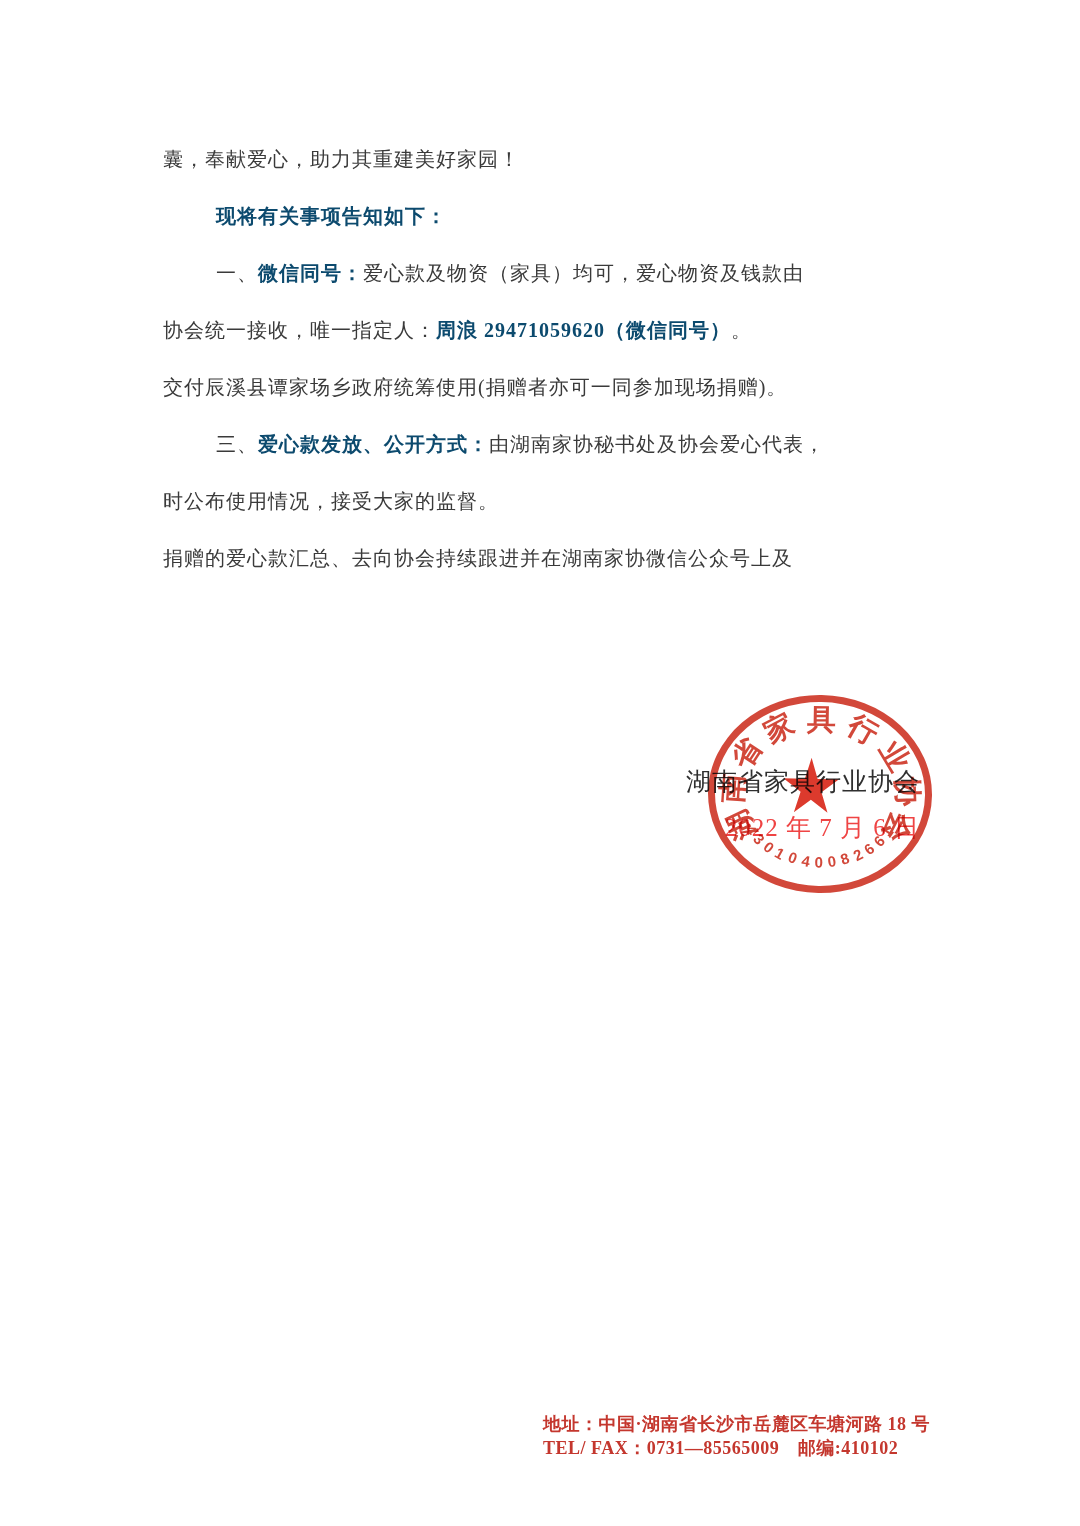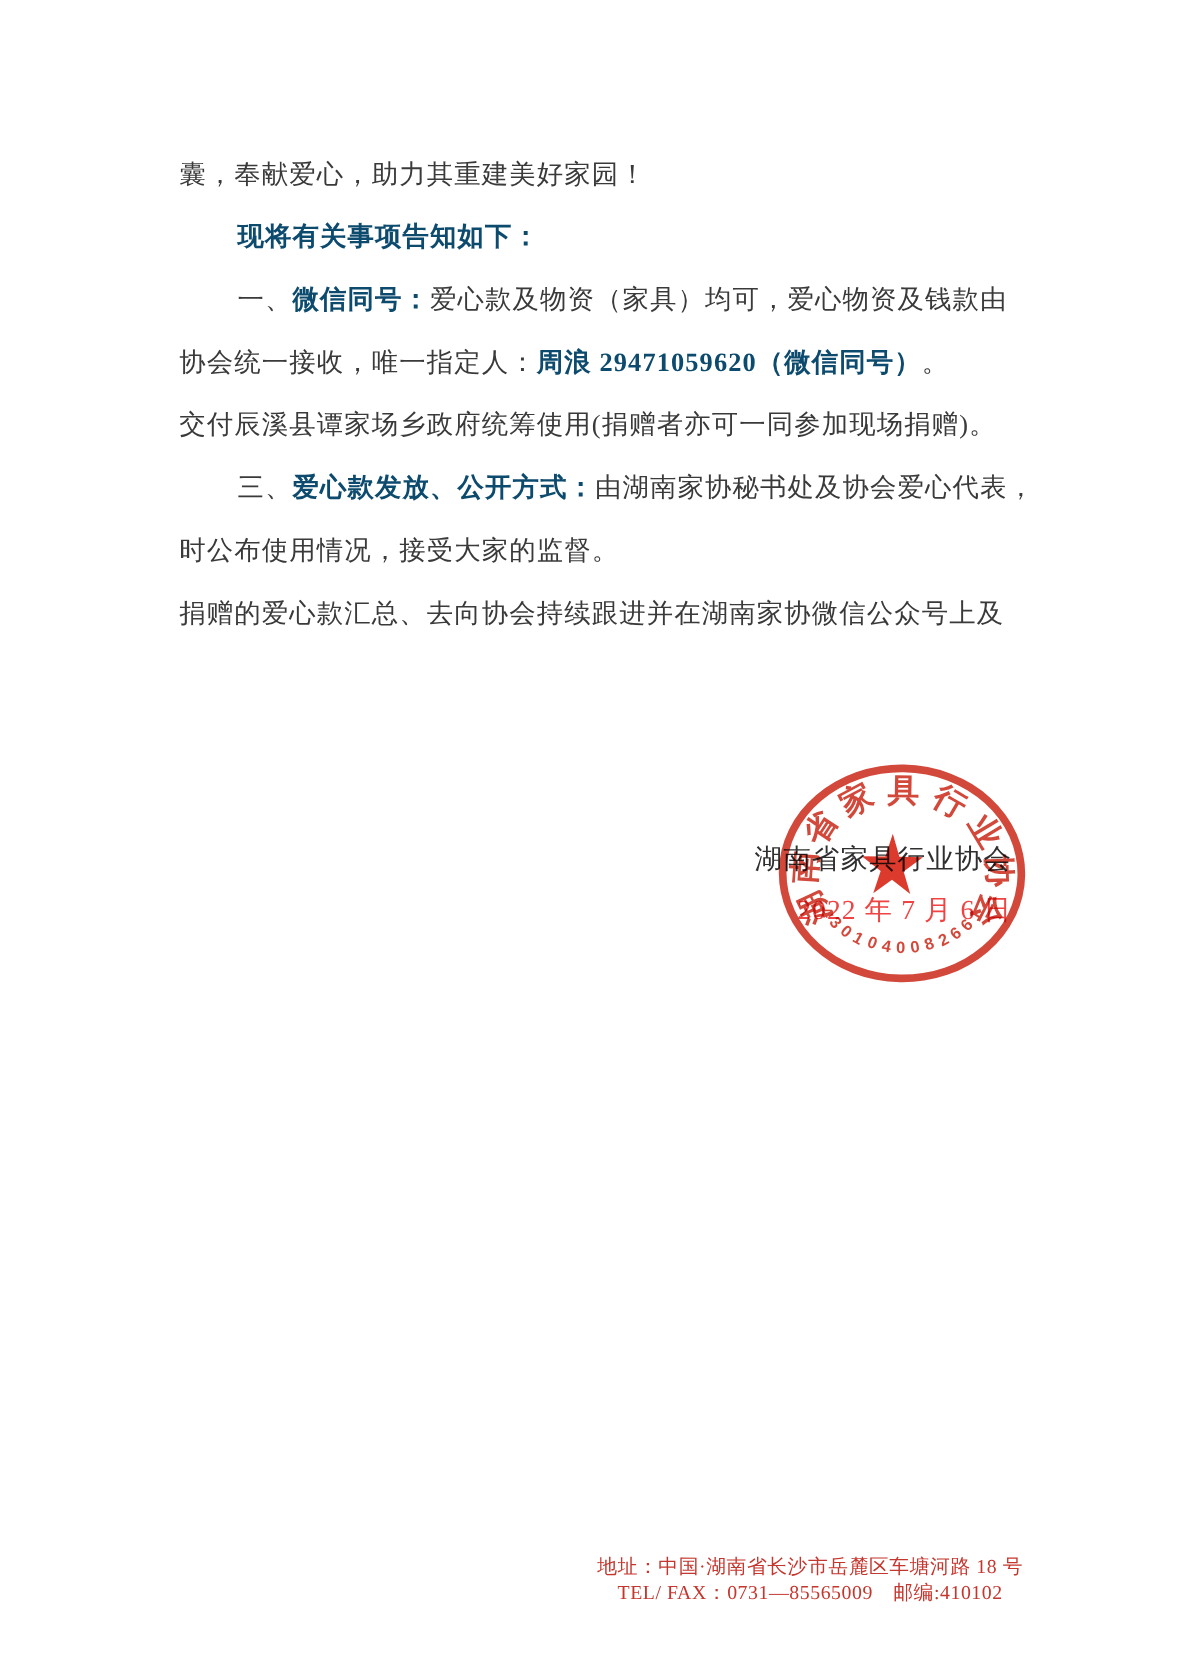--- a/index.html
+++ b/index.html
@@ -14,21 +14,21 @@
 
   
   .doc-body {
     position: absolute;
     left: 163px; top: 131px;
     width: 765px;
   }
   .doc-line {
     height: 57px;
     line-height: 57px;
-    font-size: 24px;
+    font-size: 20px;
     letter-spacing: 1px;
     white-space: nowrap;
   }
   .doc-line.indent { padding-left: 53px; }
   .doc-line .b { font-weight: 700; color: #0c4a6e; }
 
   
   .signature { position: absolute; right: 160px; top: 769px; text-align: right; z-index: 5; }
   .sig-org  { font-size: 25px; letter-spacing: 1px; line-height: 25px; color: #2f2f2f; }
   .sig-date { font-size: 25px; letter-spacing: 1px; line-height: 25px; margin-top: 21px; color: #ef4444; }
@@ -68,23 +68,23 @@
     font-weight: 700;
     color: var(--seal-color, #cf3a2b);
     line-height: 15px;
     font-family: "Liberation Sans", "DejaVu Sans", sans-serif;
   }
 
   
   .page-footer {
     position: absolute;
     right: 150px; top: 1412px;
-    text-align: center;
+    text-align: left;
     color: var(--footer-color, #c4372e);
-    font-weight: 400;
+    font-weight: 700;
   }
   .page-footer div { font-size: 18px; line-height: 24px; letter-spacing: 0.5px; }
 </style>
 </head>
 <body style="background: rgb(255, 255, 255); color: rgb(58, 58, 58);">
 
 <main class="doc-body">
   <div id="doc-lines">
       <div class="doc-line"><span>囊，奉献爱心，助力其重建美好家园！</span></div>
       <div class="doc-line indent"><span class="b">现将有关事项告知如下：</span></div>

